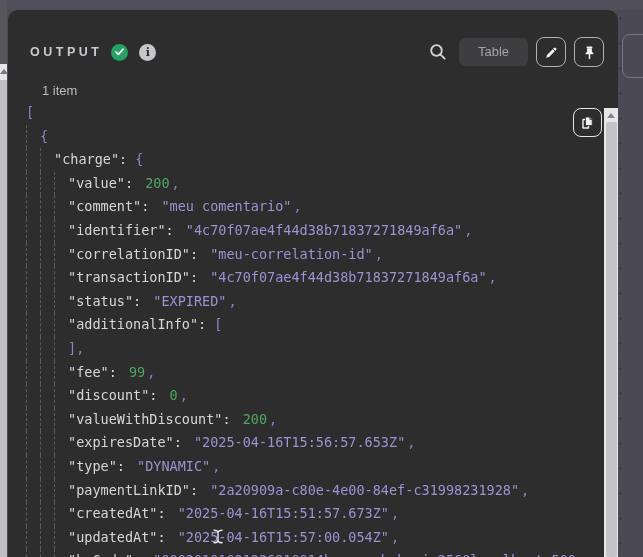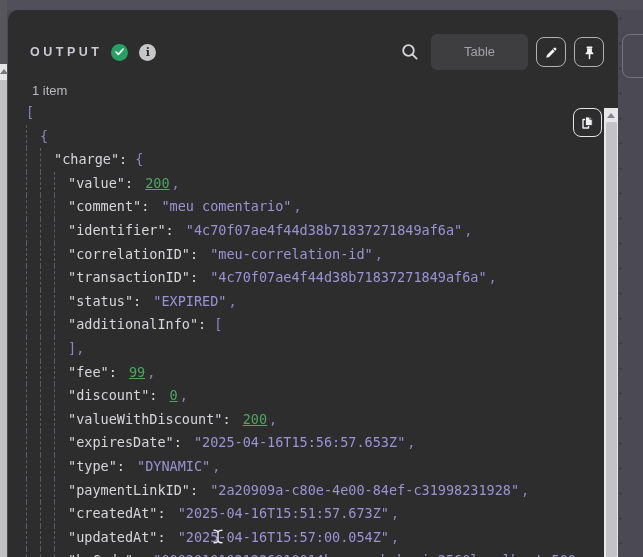--- a/index.html
+++ b/index.html
@@ -46,52 +46,52 @@
   .status-check svg{display:block;}
   .info-icon{
     width:17px;height:17px;border-radius:50%;background:#c6c6cb;margin-left:11px;
     display:flex;align-items:center;justify-content:center;flex:none;
     color:#2d2d2d;font-size:11px;font-weight:bold;font-family:"DejaVu Serif",serif;
   }
   .hspacer{flex:1;}
   .search-btn{width:18px;height:18px;flex:none;margin-right:12px;cursor:pointer;}
   .tab-group{
     display:flex;align-items:center;background:#3e3e40;border-radius:6px;
-    padding:18px;height:28px;box-sizing:border-box;flex:none;
+    padding:4px;height:28px;box-sizing:border-box;flex:none;
   }
   .tab{
     height:24px;line-height:24px;padding:0 15px;border-radius:6px;
     font-size:13px;color:#a3a3a8;cursor:pointer;white-space:nowrap;
   }
   .tab.active{background:#232325;color:#ffffff;font-weight:bold;}
   .iconbtn{
     width:30px;height:30px;border:1.5px solid #b0b0b5;border-radius:8px;margin-left:8px;
     background:transparent;display:flex;align-items:center;justify-content:center;
     box-sizing:border-box;flex:none;cursor:pointer;padding:0;
   }
-  .items-count{position:absolute;left:24px;top:73px;font-size:13px;color:#babac0;}
+  .items-count{position:absolute;left:34px;top:73px;font-size:13px;color:#babac0;}
 
   
   .code{
     position:absolute;left:0;top:91px;right:14px;bottom:0;overflow:hidden;
   }
   .code-lines{padding-left:18px;}
   .cl{
     height:23.6px;line-height:23.6px;white-space:pre;
     font-family:"DejaVu Sans Mono","Liberation Mono",monospace;
     font-size:13.5px;
   }
   .guide{
     display:inline-block;width:14px;height:23.6px;vertical-align:top;
     border-left:1px dashed #5a5a64;box-sizing:border-box;
   }
   .tk-k{color:#d7d7db;}
   .tk-c{color:#d7d7db;}
   .tk-s{color:#9b93d4;margin-left:4px;}
-  .tk-n{color:#50a562;margin-left:4px;text-decoration:underline;}
+  .tk-n{color:#50a562;margin-left:4px;}
   .tk-p{color:#8c85c6;}
   .tk-m{color:#8c85c6;margin-left:2px;}
   .cl .first{margin-left:0;}
 
   
   .copy-btn{
     position:absolute;right:16px;top:98px;width:29px;height:29px;
     border:1.5px solid #e5e5ea;border-radius:8px;background:#2d2d2d;
     display:flex;align-items:center;justify-content:center;box-sizing:border-box;cursor:pointer;
   }

